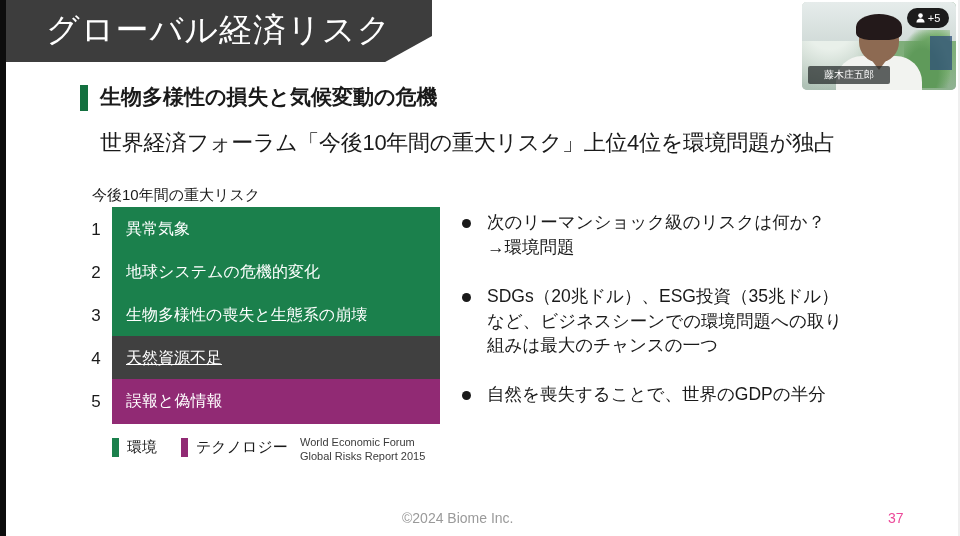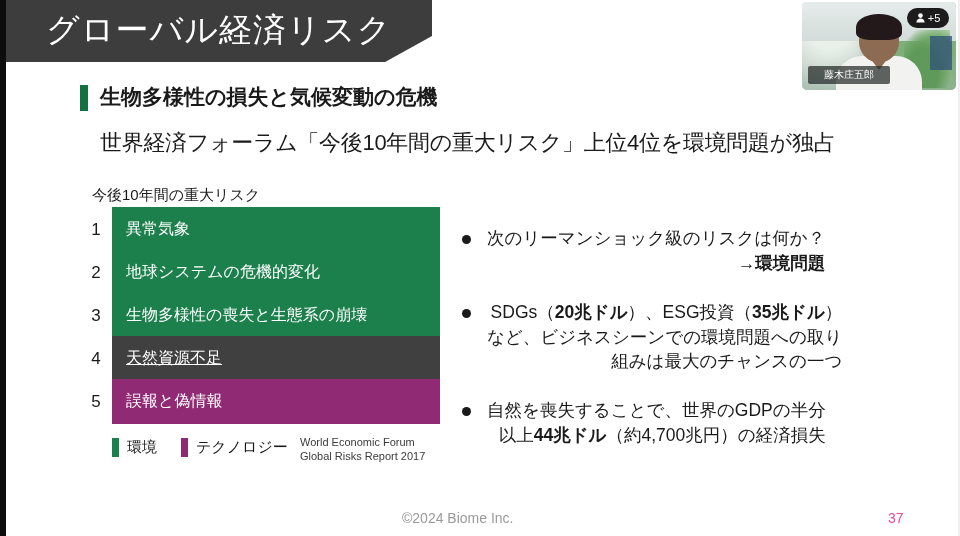--- a/index.html
+++ b/index.html
@@ -142,42 +142,41 @@
     left: 300px; top: 436px;
     font-size: 11px;
     line-height: 1.25;
     color: #3b3b3b;
     white-space: nowrap;
   }
 
   
   .bullets {
     position: absolute;
-    left: 462px; top: 226px;
+    left: 462px; top: 210px;
     width: 440px;
-    text-align: right;
   }
   .bullet {
     display: flex;
     margin-bottom: 24px;
   }
   .bullet-dot {
     flex: none;
     width: 9px; height: 9px;
     border-radius: 50%;
     background: #1a1a1a;
     margin-top: 9px;
     margin-right: 16px;
   }
   .bullet-text {
     font-size: 17.5px;
     line-height: 1.42;
     color: #1a1a1a;
   }
-  .bullet-text b { font-weight: bold; }
+  .bullet-text b { font-weight: normal; }
 
   
   .footer-copy {
     position: absolute;
     left: 402px; top: 510px;
     font-size: 14px;
     color: #9a9a9a;
   }
   .footer-page {
     position: absolute;
@@ -317,21 +316,21 @@
     </div>
 
   <div class="legend" id="legend">
       <div class="legend-swatch" style="background: rgb(27, 128, 76);"></div>
       <div class="legend-label">環境</div>
       <div class="legend-swatch" style="background: rgb(145, 42, 116);"></div>
       <div class="legend-label">テクノロジー</div>
     </div>
   <div class="source">
     <div>World Economic Forum</div>
-    <div>Global Risks Report 2017</div>
+    <div>Global Risks Report 2015</div>
   </div>
 
   <div class="bullets" id="bullets">
       <div class="bullet">
         <div class="bullet-dot"></div>
         <div class="bullet-text">
           <div><span>次のリーマンショック級のリスクは何か？</span></div>
           <div><span>→</span><b>環境問題</b></div>
         </div>
       </div>
@@ -340,21 +339,20 @@
         <div class="bullet-text">
           <div><span>SDGs（</span><b>20兆ドル</b><span>）、ESG投資（</span><b>35兆ドル</b><span>）</span></div>
           <div><span>など、ビジネスシーンでの環境問題への取り</span></div>
           <div><span>組みは最大のチャンスの一つ</span></div>
         </div>
       </div>
       <div class="bullet">
         <div class="bullet-dot"></div>
         <div class="bullet-text">
           <div><span>自然を喪失することで、世界のGDPの半分</span></div>
-          <div><span>以上</span><b>44兆ドル</b><span>（約4,700兆円）の経済損失</span></div>
         </div>
       </div>
     </div>
 
   <div class="footer-copy">©2024 Biome Inc.</div>
   <div class="footer-page">37</div>
 
   <div class="video-tile">
     <div class="vt-bg"></div>
     <div class="vt-wall"></div>

